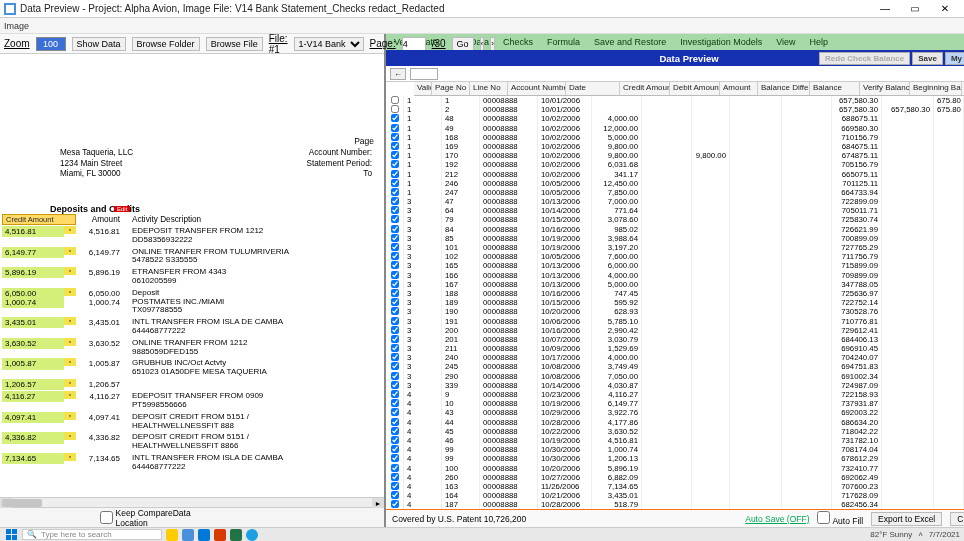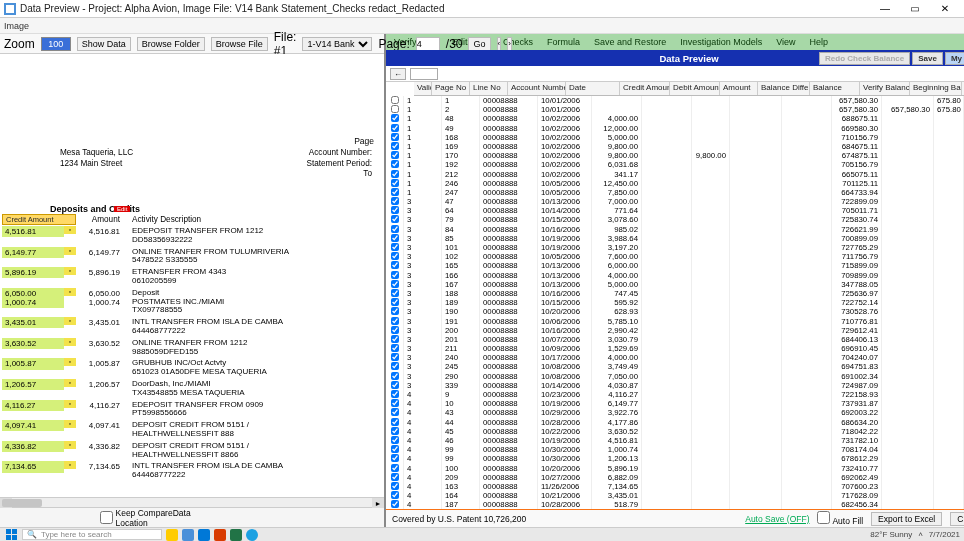--- a/index.html
+++ b/index.html
@@ -12,21 +12,21 @@
   .winbtn { width: 30px; height: 16px; display: flex; align-items: center; justify-content: center; font-size: 10px; cursor: pointer; }
 
   .menubar2 { height: 16px; background: #f5f5f5; display: flex; align-items: center; padding: 0 4px; gap: 12px; border-bottom: 1px solid #ddd; }
   .menubar2 span { font-size: 9px; color: #333; cursor: pointer; }
 
   .content { display: flex; height: 493px; }
 
   
   .left { width: 386px; border-right: 2px solid #888; display: flex; flex-direction: column; background: #fdfdfd; position: relative; }
   .lefttoolbar { height: 20px; display: flex; align-items: center; gap: 6px; padding: 0 4px; border-bottom: 1px solid #ccc; background: #f8f8f8; }
-  .lefttoolbar .lbl { font-size: 12px; }
+  .lefttoolbar .lbl { font-size: 10px; text-decoration: underline; }
   .lefttoolbar input.zoom { width: 30px; height: 14px; font-size: 9px; border: 1px solid #888; background: #3a6fd8; color: #fff; text-align: center; }
   .lefttoolbar .btn { font-size: 9px; padding: 1px 4px; border: 1px solid #bbb; background: #f0f0f0; cursor: pointer; white-space: nowrap; }
   .lefttoolbar select, .lefttoolbar input.small { height: 14px; font-size: 9px; border: 1px solid #bbb; }
   .lefttoolbar input.small { width: 24px; }
   .lefttoolbar .navbtn { width: 14px; height: 14px; border: 1px solid #bbb; background: #f0f0f0; display: flex; align-items: center; justify-content: center; cursor: pointer; font-size: 8px; }
 
   .docview { flex: 1; overflow: hidden; position: relative; background: #fff; }
   .stmt-header { position: absolute; top: 94px; left: 60px; right: 8px; font-size: 8.2px; line-height: 1.3; }
   .stmt-header .company { }
   .stmt-header .acct { position: absolute; top: 0; right: 4px; text-align: right; }
@@ -150,20 +150,21 @@
       <span class="navbtn">‹</span>
       <span class="navbtn">›</span>
     </div>
 
     <div class="docview">
       <div class="pagebadge">Page</div>
       <div class="stmt-header">
         <div class="company">
           <div>Mesa Taqueria, LLC</div>
           <div>1234 Main Street</div>
+          <div>Miami, FL 30000</div>
         </div>
         <div class="acct">
           <div>Account Number:</div>
           <div>Statement Period:</div>
           <div>To</div>
         </div>
       </div>
       <div class="deposits-title">Deposits and Credits</div>
       <div class="redflag">Edit</div>
 
@@ -223,22 +224,20 @@
               <div class="ca-cell" style="white-space: pre-line;">1,005.87</div>
               <div class="ca-mini">▫</div>
               <div class="amt-cell" style="white-space: pre-line;">1,005.87</div>
               <div class="desc-cell" style="white-space: pre-line;">GRUBHUB INC/Oct Actvty
 651023 01A50DFE MESA TAQUERIA</div>
             </div>
             <div class="dep-row">
               <div class="ca-cell" style="white-space: pre-line;">1,206.57</div>
               <div class="ca-mini">▫</div>
               <div class="amt-cell" style="white-space: pre-line;">1,206.57</div>
-              <div class="desc-cell" style="white-space: pre-line;">DoorDash, Inc./MIAMI
-TX43548855 MESA TAQUERIA</div>
             </div>
             <div class="dep-row">
               <div class="ca-cell" style="white-space: pre-line;">4,116.27</div>
               <div class="ca-mini">▫</div>
               <div class="amt-cell" style="white-space: pre-line;">4,116.27</div>
               <div class="desc-cell" style="white-space: pre-line;">EDEPOSIT TRANSFER FROM 0909
 PT5998556666</div>
             </div>
             <div class="dep-row">
               <div class="ca-cell" style="white-space: pre-line;">4,097.41</div>
@@ -935,21 +934,21 @@
             <div class="gc col-amount r"></div>
             <div class="gc col-baldiff"></div>
             <div class="gc col-bal"></div>
             <div class="gc col-verbal r">732410.77</div>
             <div class="gc col-begbal r"></div>
             <div class="gc col-end r"></div>
           </div>
           <div class="grow">
             <div class="gc col-valid chk"><input type="checkbox" checked="" style=""></div>
             <div class="gc col-page">4</div>
-            <div class="gc col-line">209</div>
+            <div class="gc col-line">260</div>
             <div class="gc col-acct">00008888</div>
             <div class="gc col-date">10/27/2006</div>
             <div class="gc col-credit r">6,882.09</div>
             <div class="gc col-debit r"></div>
             <div class="gc col-amount r"></div>
             <div class="gc col-baldiff"></div>
             <div class="gc col-bal"></div>
             <div class="gc col-verbal r">692062.49</div>
             <div class="gc col-begbal r"></div>
             <div class="gc col-end r"></div>

